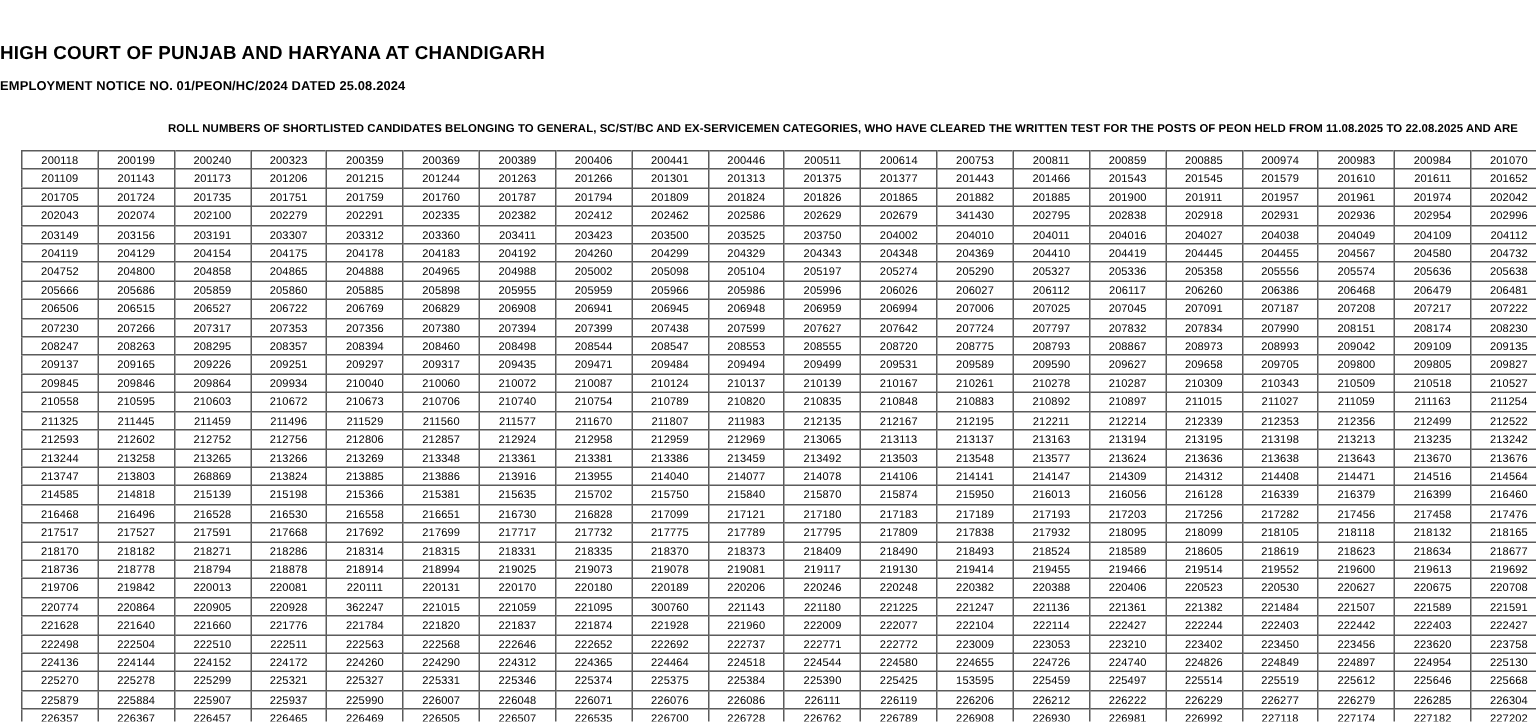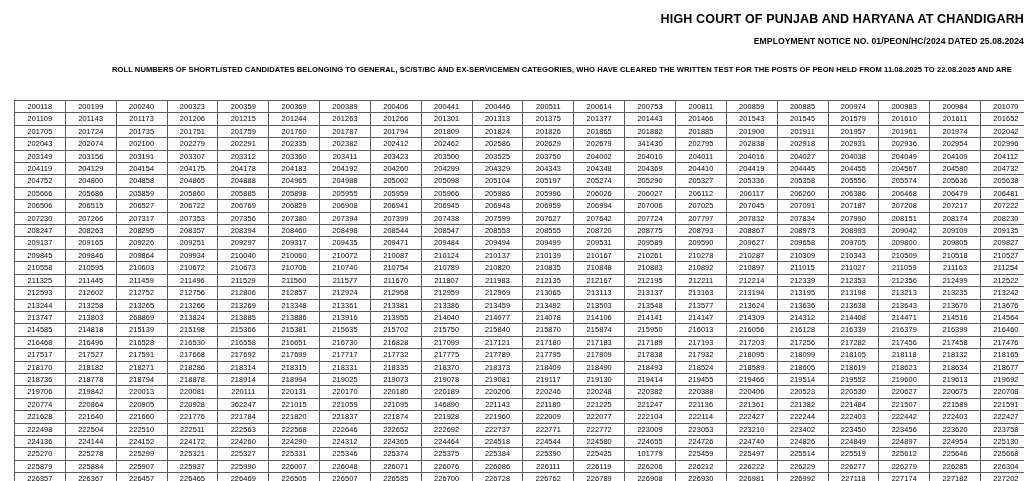--- a/index.html
+++ b/index.html
@@ -15,22 +15,22 @@
     color: #000000;
   }
   .page {
     width: 1024px;
     height: 481px;
     position: relative;
     background: #ffffff;
     box-sizing: border-box;
   }
   .header-block {
-    padding-top: 12px;
-    text-align: right;
+    padding-top: 28px;
+    text-align: left;
   }
   .doc-title {
     font-size: 12.5px;
     font-weight: bold;
     letter-spacing: 0.15px;
     line-height: 14px;
     margin: 0;
   }
   .notice-line {
     font-size: 8.6px;
@@ -633,21 +633,21 @@
           </tr>
           <tr>
             <td>220774</td>
             <td>220864</td>
             <td>220905</td>
             <td>220928</td>
             <td>362247</td>
             <td>221015</td>
             <td>221059</td>
             <td>221095</td>
-            <td>146890</td>
+            <td>300760</td>
             <td>221143</td>
             <td>221180</td>
             <td>221225</td>
             <td>221247</td>
             <td>221136</td>
             <td>221361</td>
             <td>221382</td>
             <td>221484</td>
             <td>221507</td>
             <td>221589</td>
@@ -725,21 +725,21 @@
             <td>225299</td>
             <td>225321</td>
             <td>225327</td>
             <td>225331</td>
             <td>225346</td>
             <td>225374</td>
             <td>225375</td>
             <td>225384</td>
             <td>225390</td>
             <td>225425</td>
-            <td>101779</td>
+            <td>153595</td>
             <td>225459</td>
             <td>225497</td>
             <td>225514</td>
             <td>225519</td>
             <td>225612</td>
             <td>225646</td>
             <td>225668</td>
           </tr>
           <tr>
             <td>225879</td>

